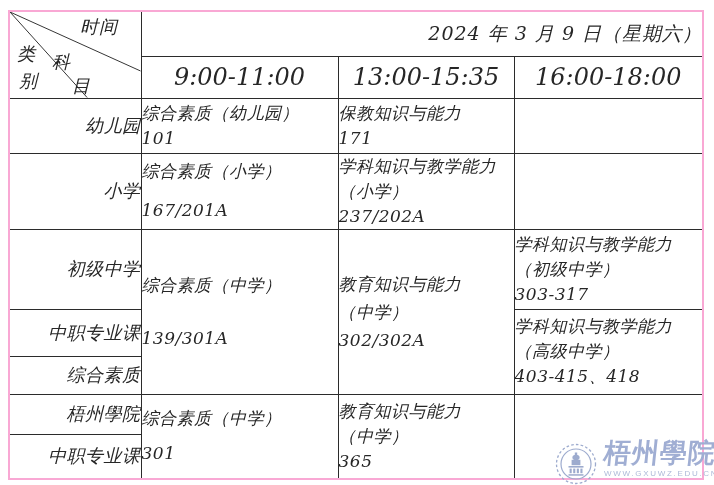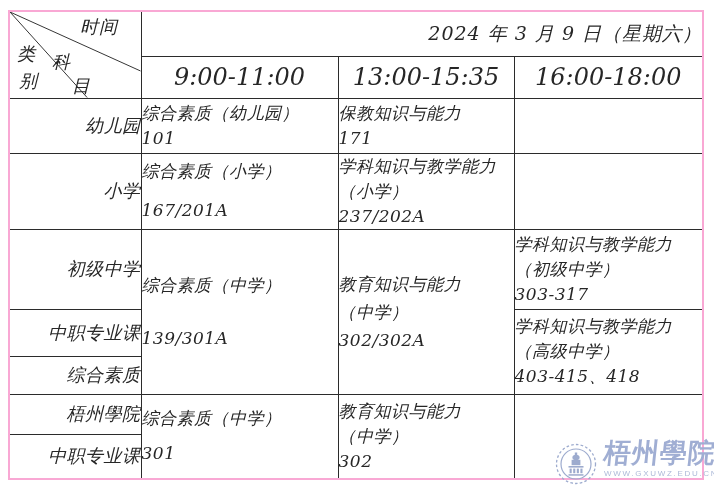--- a/index.html
+++ b/index.html
@@ -153,21 +153,21 @@
 
       <tr style="height:40px">
         <td class="cat">梧州學院</td>
         <td class="c" rowspan="2">
           <span class="ln">综合素质（中学）</span>
           <span class="ln mt10">301</span>
         </td>
         <td class="c" rowspan="2">
           <span class="ln">教育知识与能力</span>
           <span class="ln">（中学）</span>
-          <span class="ln">302</span>
+          <span class="ln">365</span>
         </td>
         <td class="empty" rowspan="2"></td>
       </tr>
 
       <tr style="height:45px">
         <td class="cat">中职专业课</td>
       </tr>
     </tbody>
   </table>
 

